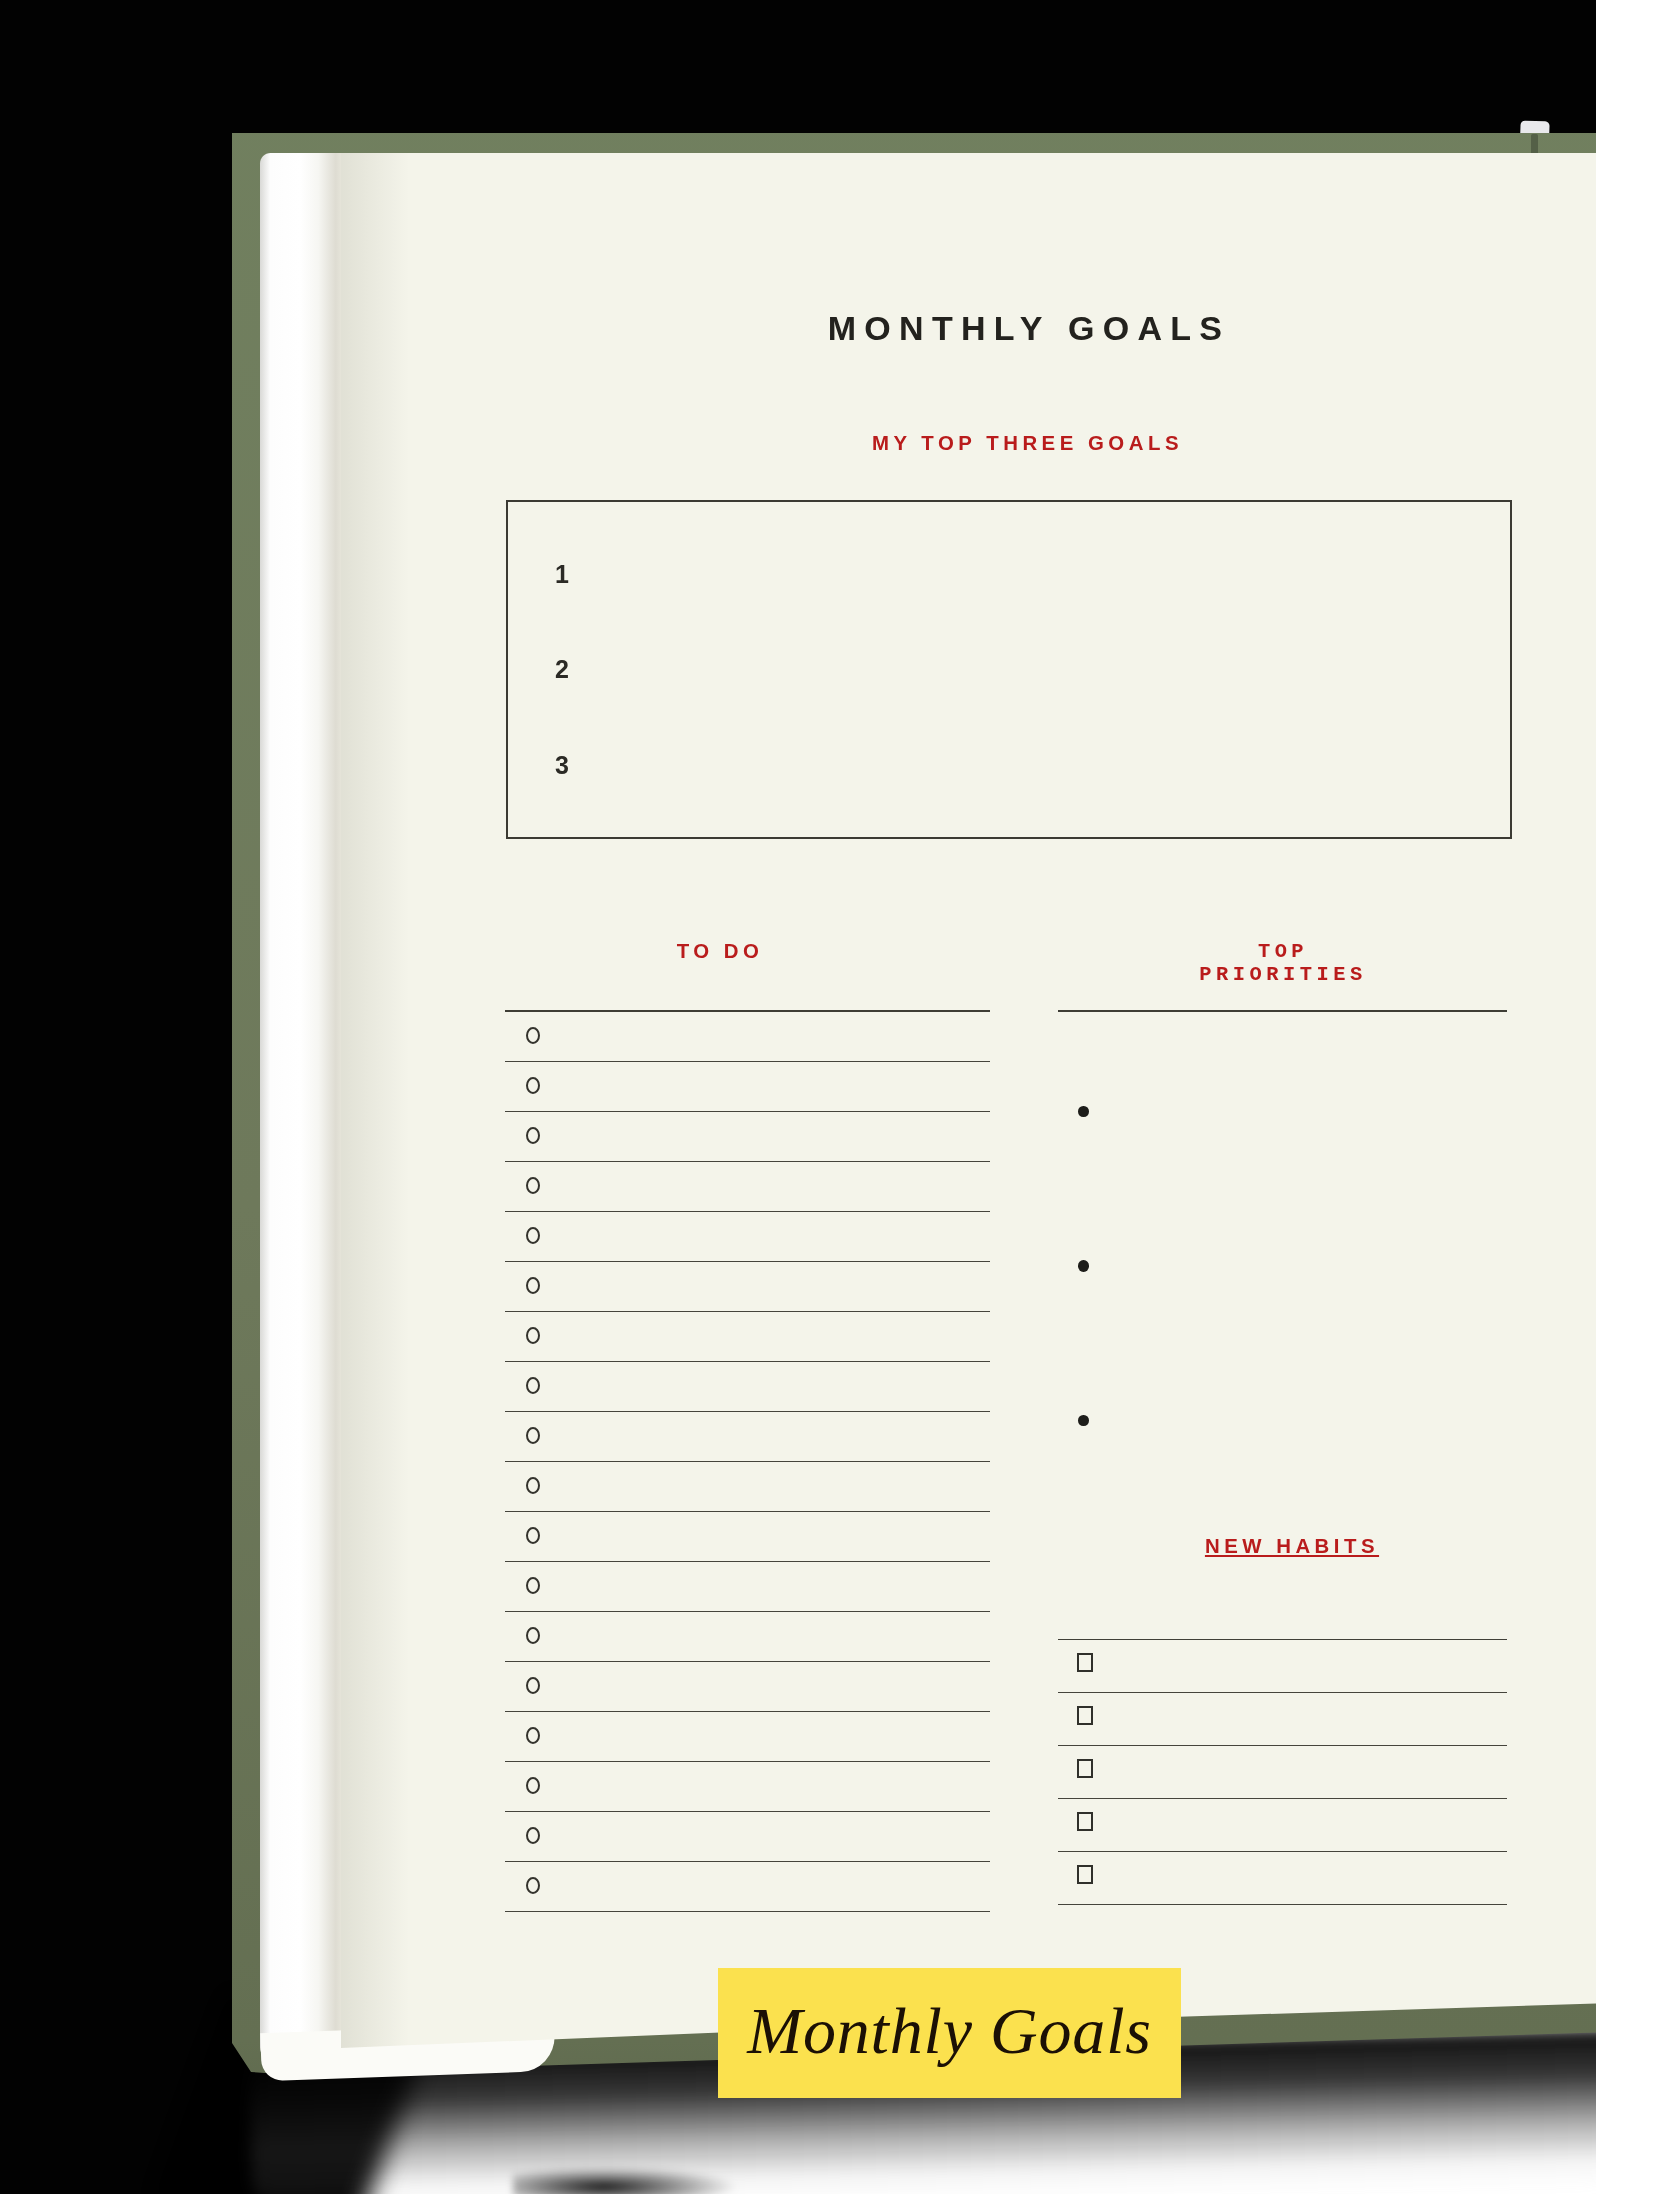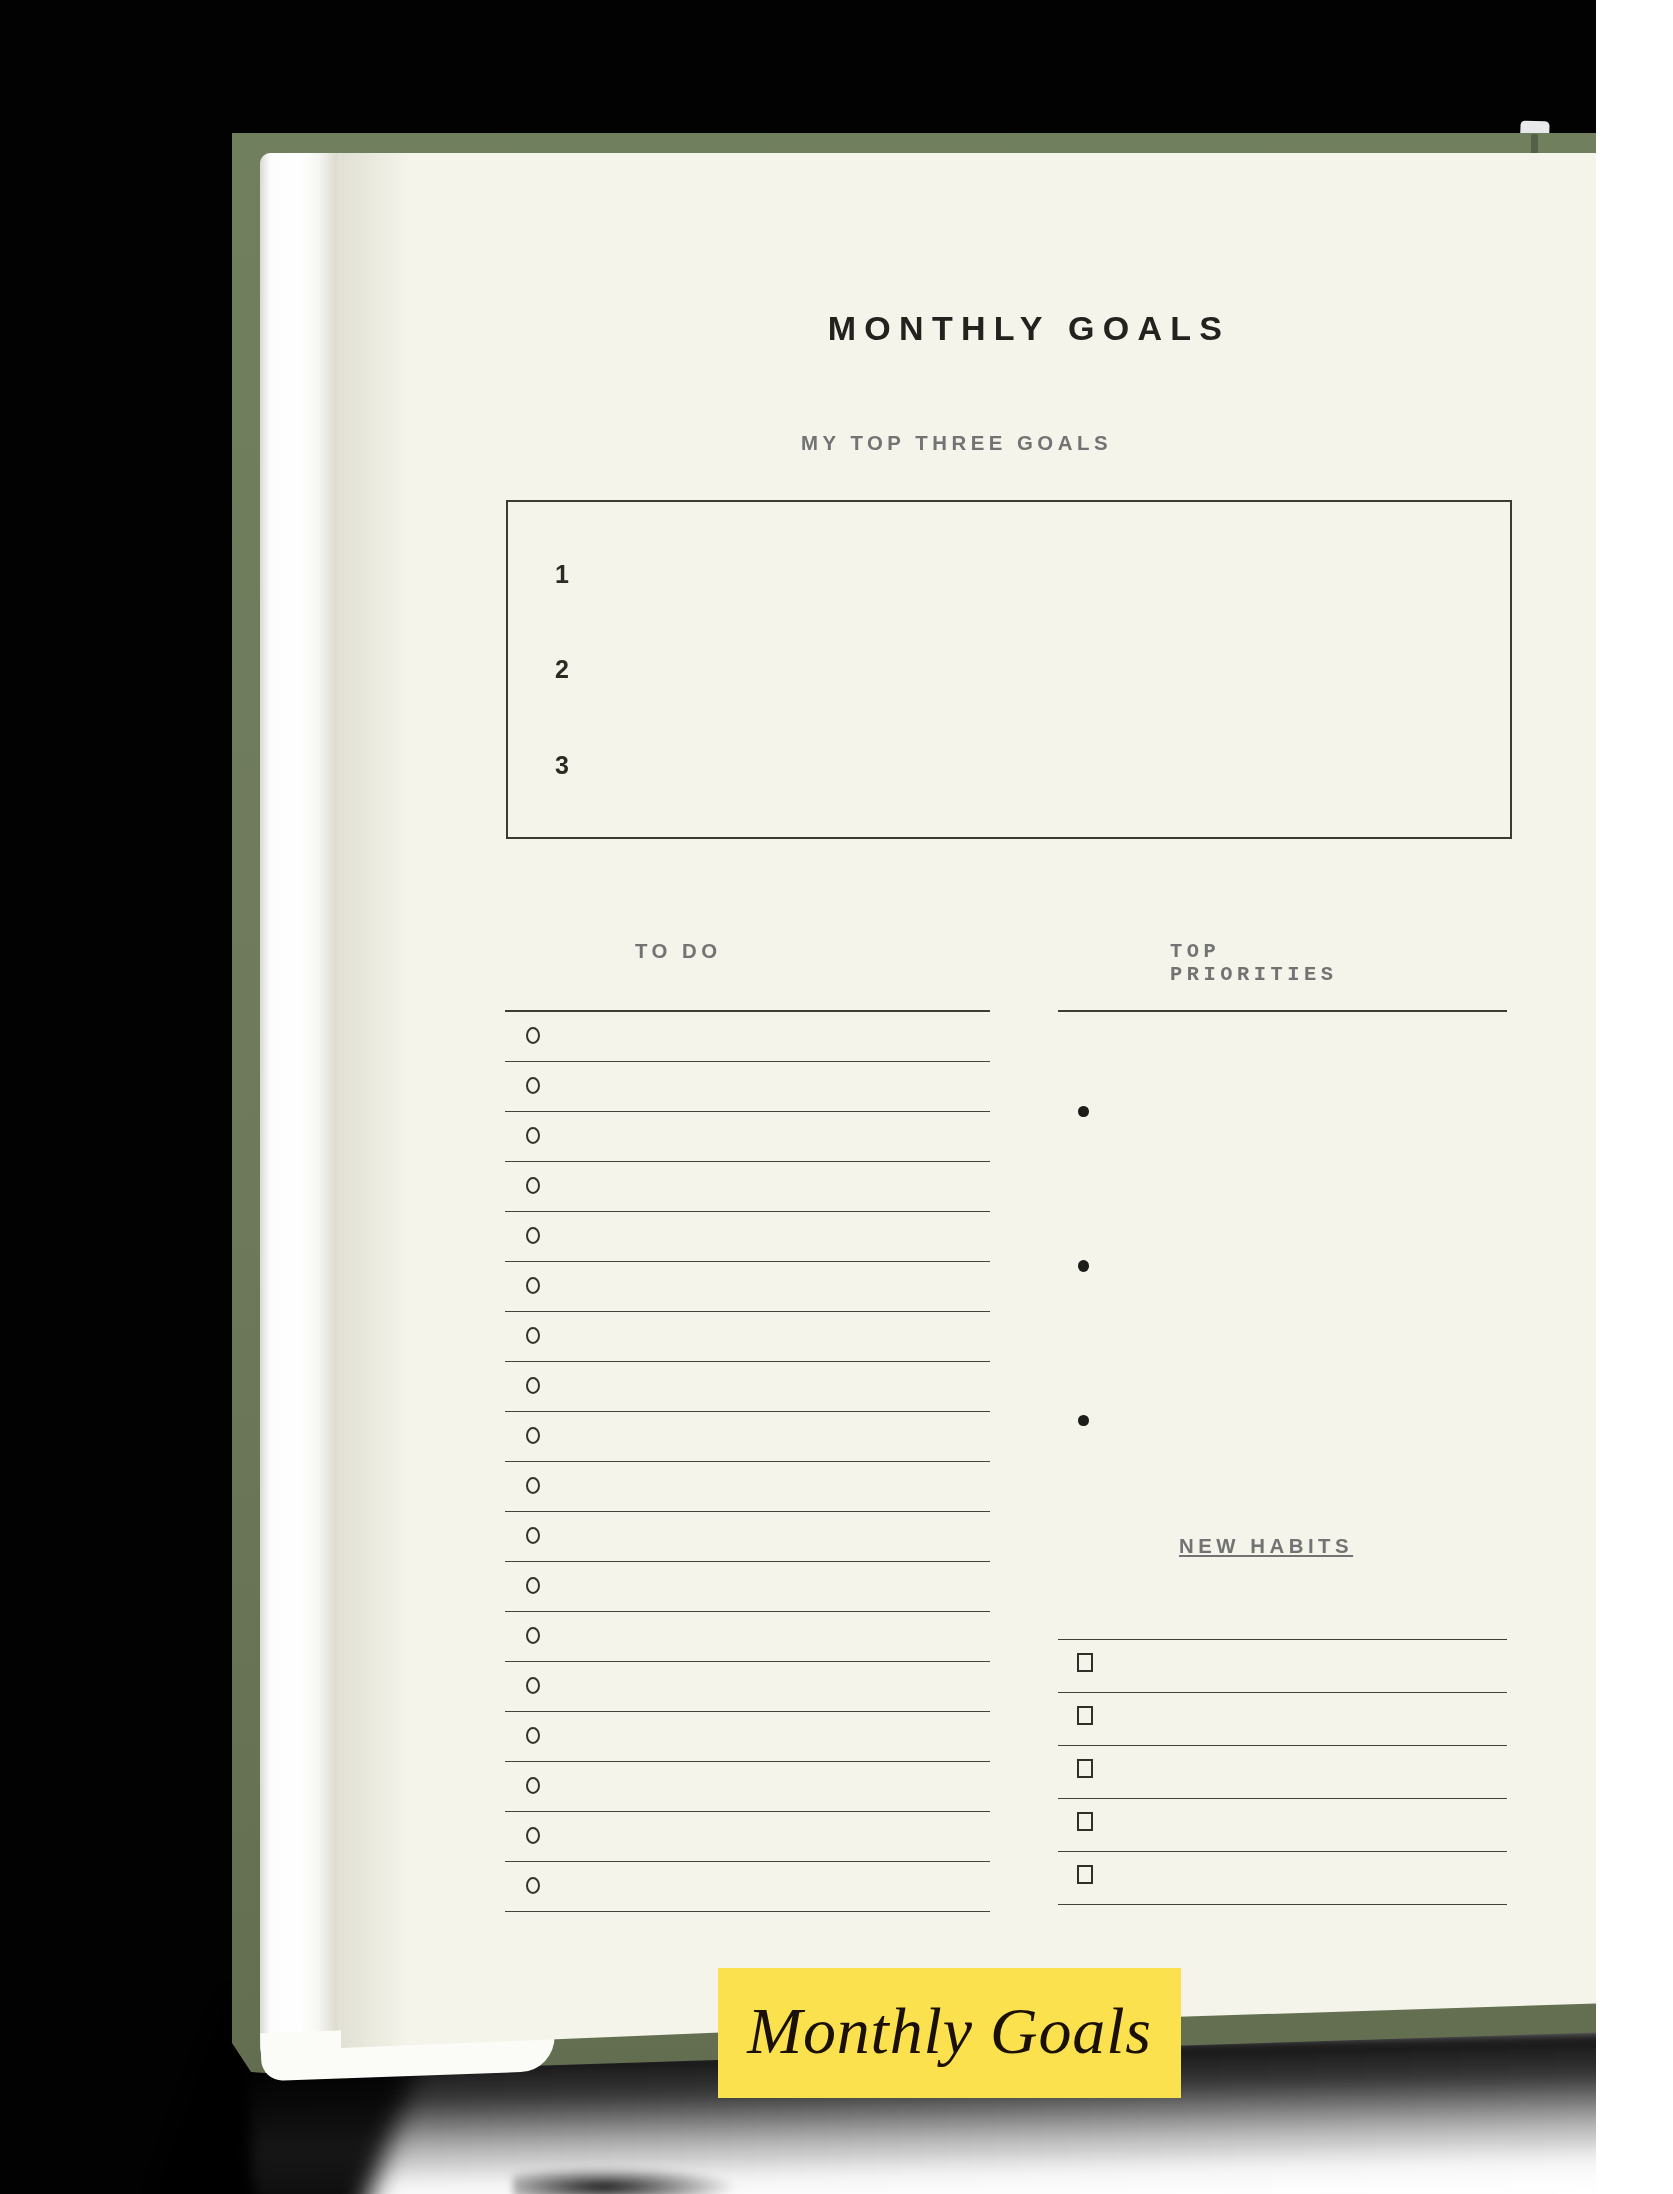--- a/index.html
+++ b/index.html
@@ -43,24 +43,24 @@
     clip-path:polygon(341px 153px,1674px 153px,1674px 2001px,830px 2028px,341px 2048px);}
   .page-left-shade{position:absolute;left:341px;top:153px;width:68px;height:1901px;
     background:linear-gradient(90deg,rgba(95,95,72,.13),rgba(95,95,72,0));}
   .page-right-edge{position:absolute;left:1608px;top:232px;width:66px;height:1773px;
     background:#fafaf1;border-left:0.8px solid rgba(90,90,60,.12);}
 
   
   .content{position:absolute;inset:0;z-index:6;color:#23221e;}
   .page-title{position:absolute;left:727px;top:309px;width:604px;text-align:center;
     font-size:34px;font-weight:bold;letter-spacing:8.3px;color:#23221e;}
-  .subheading{position:absolute;font-size:20.4px;font-weight:bold;
-    letter-spacing:4.5px;color:#737373;}
+  .subheading{position:absolute;text-align:center;font-size:20.4px;font-weight:bold;
+    letter-spacing:4.5px;color:#b91c1c;}
   .h-goals{left:801px;top:432px;width:453px;}
-  .h-todo{left:635px;top:940px;width:226px;}
+  .h-todo{left:607px;top:940px;width:226px;}
   .h-prio{left:1170px;top:940px;width:226px;font-family:Liberation Mono, monospace;}
   .h-habits{left:1179px;top:1535px;width:226px;text-decoration:underline;}
 
   .goals-box{position:absolute;left:506px;top:500px;width:1006px;height:339px;
     border:2.3px solid #3b3a33;box-sizing:border-box;}
   .goal-num{position:absolute;left:47px;font-size:25px;font-weight:bold;color:#2b2a25;line-height:25px;}
   .goal-num.n1{top:60px;} .goal-num.n2{top:155px;} .goal-num.n3{top:251px;}
 
   .todo-list{position:absolute;left:505px;top:1010px;width:485px;border-top:2.3px solid #3e3d35;}
   .todo-row{position:relative;height:49px;border-bottom:1.5px solid #45443c;}

